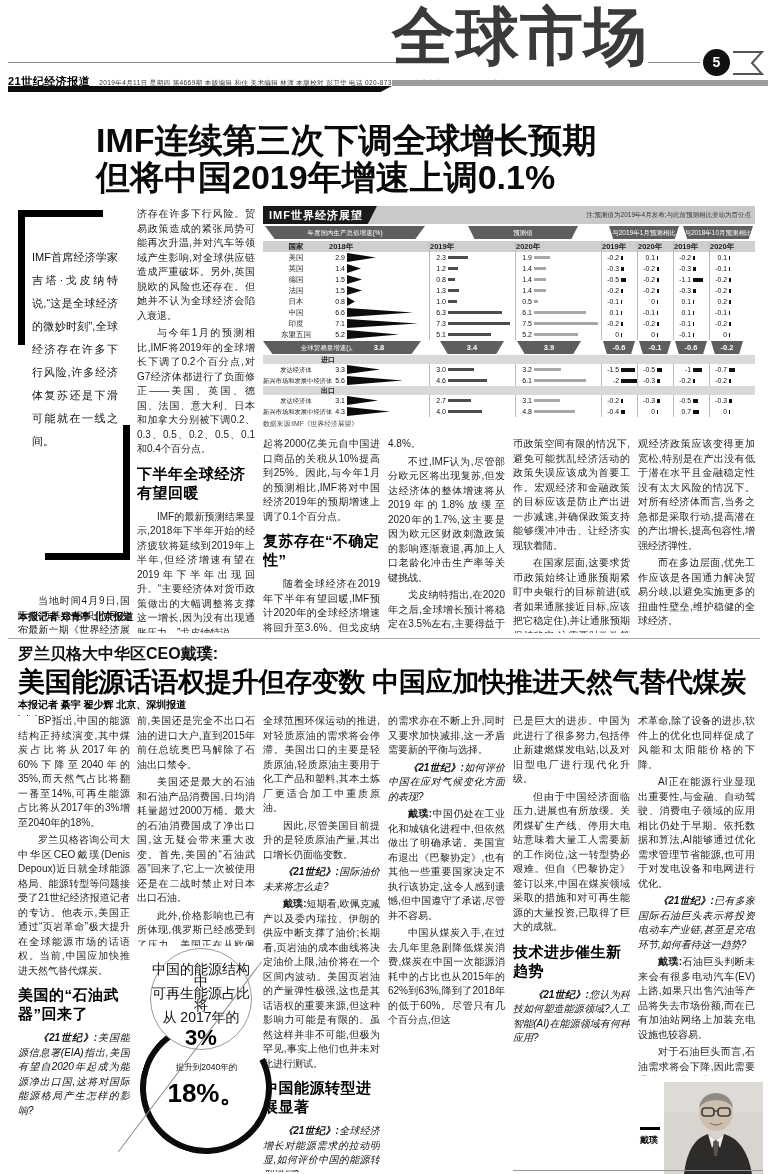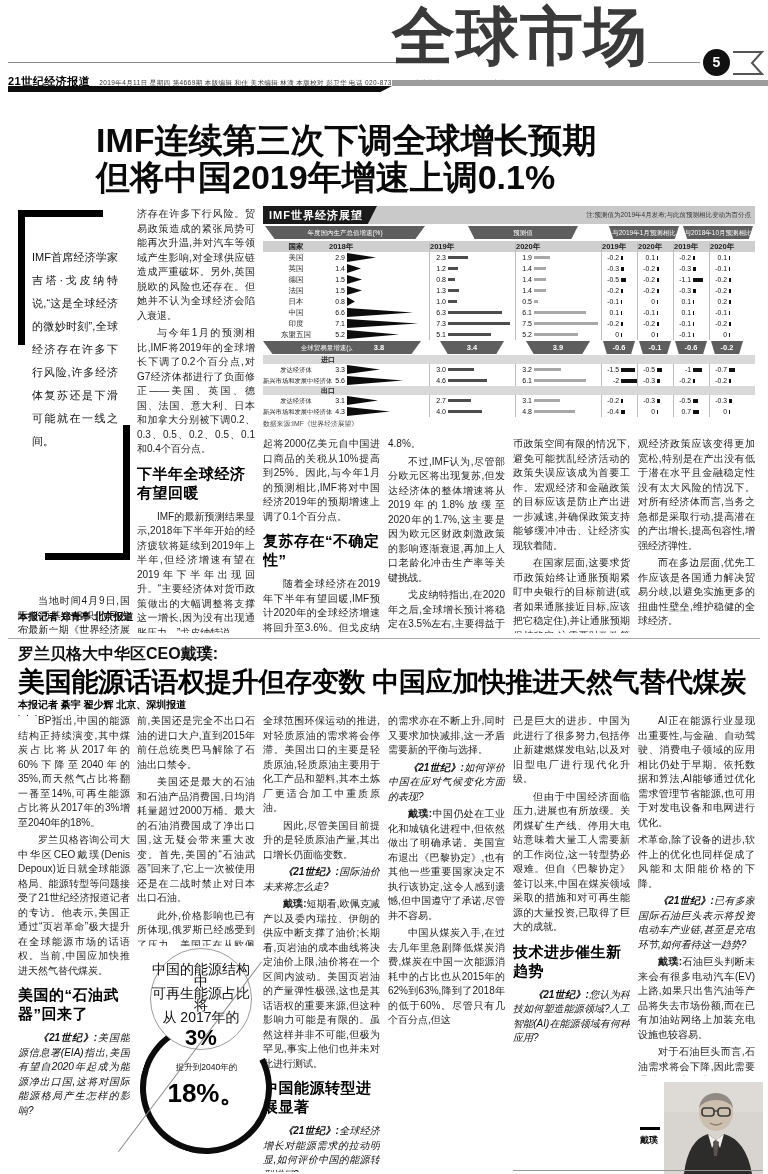--- a/index.html
+++ b/index.html
@@ -422,21 +422,21 @@
           </div>
           <div class="tc tc-d">
             <span class="dval">0</span>
             <i class="bard" style="width: 1px;"></i>
           </div>
         </div>
         <div class="weo-banner">
           <div class="bchip" style="left: 0px; width: 158px;">全球贸易量增速(货物和服务)</div>
           <div class="vchip" style="width: 64px; left: 84px;">3.8</div>
           <div class="vchip" style="width: 64px; left: 177px;">3.4</div>
-          <div class="vchip" style="width: 64px; left: 263px;">3.9</div>
+          <div class="vchip" style="width: 64px; left: 254px;">3.9</div>
           <div class="vchip" style="width: 32px; left: 340px;">-0.6</div>
           <div class="vchip" style="width: 32px; left: 376px;">-0.1</div>
           <div class="vchip" style="width: 32px; left: 412px;">-0.6</div>
           <div class="vchip" style="width: 32px; left: 448px;">-0.2</div>
         </div>
         <div class="weo-strip">进口</div>
         <div class="trow trade">
           <div class="tc tc-name">发达经济体</div>
           <div class="tc tc-2018">
             <span class="val">3.3</span>
@@ -599,22 +599,22 @@
       <p class="para ind"><b>戴璞:</b>中国仍处在工业化和城镇化进程中,但依然做出了明确承诺。美国宣布退出《巴黎协定》,也有其他一些重要国家决定不执行该协定,这令人感到遗憾,但中国遵守了承诺,尽管并不容易。</p>
       <p class="para ind">中国从煤炭入手,在过去几年里急剧降低煤炭消费,煤炭在中国一次能源消耗中的占比也从2015年的62%到63%,降到了2018年的低于60%。尽管只有几个百分点,但这</p>
     </div>
   <div class="col" style="left:513px;top:714px;width:117px;height:458px;">
       <p class="para">已是巨大的进步。中国为此进行了很多努力,包括停止新建燃煤发电站,以及对旧型电厂进行现代化升级。</p>
       <p class="para ind">但由于中国经济面临压力,进展也有所放缓。关闭煤矿生产线、停用大电站意味着大量工人需要新的工作岗位,这一转型势必艰难。但自《巴黎协定》签订以来,中国在煤炭领域采取的措施和对可再生能源的大量投资,已取得了巨大的成就。</p>
       <div class="sh">技术进步催生新趋势</div>
       <p class="para ind q"><b>《21世纪》:</b>您认为科技如何塑造能源领域?人工智能(AI)在能源领域有何种应用?</p>
     </div>
   <div class="col" style="left:638px;top:714px;width:117px;height:362px;">
+      <p class="para">术革命,除了设备的进步,软件上的优化也同样促成了风能和太阳能价格的下降。</p>
       <p class="para ind">AI正在能源行业显现出重要性,与金融、自动驾驶、消费电子领域的应用相比仍处于早期。依托数据和算法,AI能够通过优化需求管理节省能源,也可用于对发电设备和电网进行优化。</p>
-      <p class="para">术革命,除了设备的进步,软件上的优化也同样促成了风能和太阳能价格的下降。</p>
       <p class="para ind q"><b>《21世纪》:</b>已有多家国际石油巨头表示将投资电动车产业链,甚至是充电环节,如何看待这一趋势?</p>
       <p class="para ind"><b>戴璞:</b>石油巨头判断未来会有很多电动汽车(EV)上路,如果只出售汽油等产品将失去市场份额,而在已有加油站网络上加装充电设施也较容易。</p>
       <p class="para ind">对于石油巨头而言,石油需求将会下降,因此需要通过投资实现业务多元化,充电站也是电力价值链的一部分。(编辑:董黎明)</p>
     </div>
 
   <div class="slash"></div>
   <div class="circle1">
     <div class="cl">中国的能源结构中</div>
     <div class="cl">可再生能源占比将</div>
     <div class="cl">从 2017年的</div>

